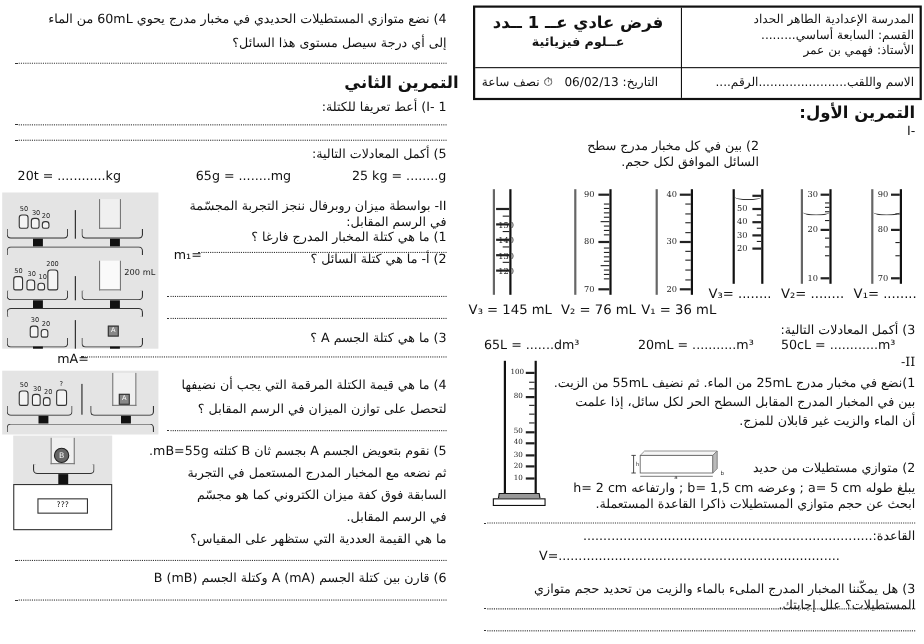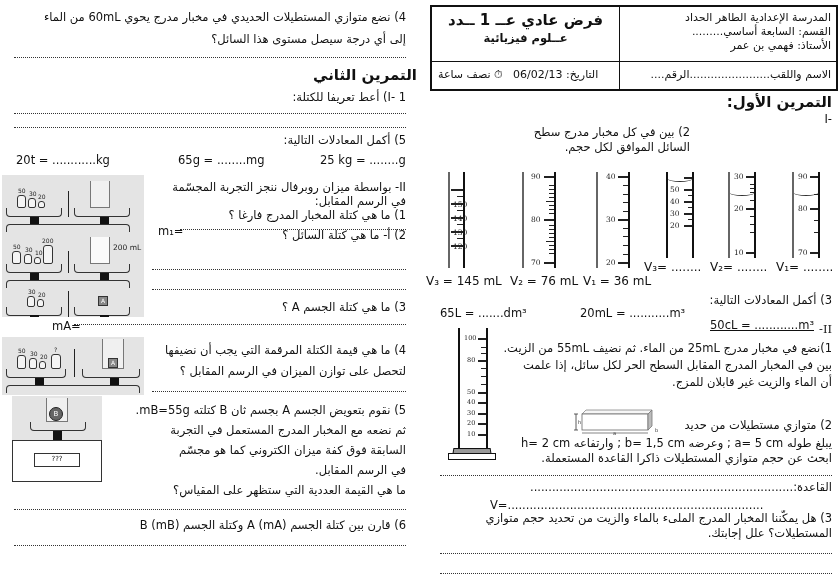--- a/index.html
+++ b/index.html
@@ -200,21 +200,21 @@
       <div class="tlabel" style="left:6px; top:76px;">70</div>
     </div>
 
     <div class="vlabel" style="left:224px; top:260px;">V₃= ........</div>
     <div class="vlabel" style="left:290px; top:260px;">V₂= ........</div>
     <div class="vlabel" style="left:356px; top:260px;">V₁= ........</div>
 
     <div class="abs rtl txt" style="right:8px; top:293px;">3) أكمل المعادلات التالية:</div>
     <div class="abs eq" style="left:20px; top:306px;">65L = .......dm³</div>
     <div class="abs eq" style="left:160px; top:306px;">20mL = ...........m³</div>
-    <div class="abs eq" style="left:290px; top:318px;text-decoration:underline;">50cL = ............m³</div>
+    <div class="abs eq" style="left:290px; top:306px;">50cL = ............m³</div>
 
     <div class="abs txt" style="right:8px; top:322px; font-family:'DejaVu Serif',serif;">-II</div>
 
     <div class="cyl" style="left:38px; top:328px; width:30px; height:122px;">
       <div class="wall-l" style="border-color:#111"></div>
         <div class="wall-r"></div>
       <div class="tick major" style="top:10px; width:8px;"></div>
       <div class="tick" style="top:19px; width:5px;"></div>
       <div class="tick" style="top:25px; width:5px;"></div>
       <div class="tick major" style="top:32px; width:8px;"></div>
@@ -261,21 +261,21 @@
     </div>
     <div class="abs rtl txt" style="right:8px; top:418px;">2) متوازي مستطيلات من حديد</div>
     <div class="abs rtl txt" style="right:8px; top:436px; line-height:15px;">
       <div>يبلغ طوله a= 5 cm ; وعرضه b= 1,5 cm ; وارتفاعه h= 2 cm</div>
       <div>ابحث عن حجم متوازي المستطيلات ذاكرا القاعدة المستعملة.</div>
     </div>
 
     <div class="dots" style="left:20px; right:8px; top:474px;"></div>
     <div class="abs rtl txt" style="right:8px; top:480px;">القاعدة:........................................................................</div>
     <div class="abs ltr txt" style="left:70px; top:498px;">V=......................................................................</div>
-    <div class="abs rtl txt" style="right:8px; top:511px; line-height:15px;">
+    <div class="abs rtl txt" style="right:8px; top:528px; line-height:15px;">
       <div>3) هل يمكّننا المخبار المدرج الملىء بالماء والزيت من تحديد حجم متوازي</div>
       <div>المستطيلات؟ علل إجابتك.</div>
     </div>
     <div class="dots" style="left:20px; right:8px; top:552px;"></div>
     <div class="dots" style="left:20px; right:8px; top:572px;"></div>
   </div>
 
   <div class="col col-left">
     <div class="abs rtl txt" style="right:14px; top:6px; line-height:22px;">
       <div>4) نضع متوازي المستطيلات الحديدي في مخبار مدرج يحوي 60mL من الماء</div>

